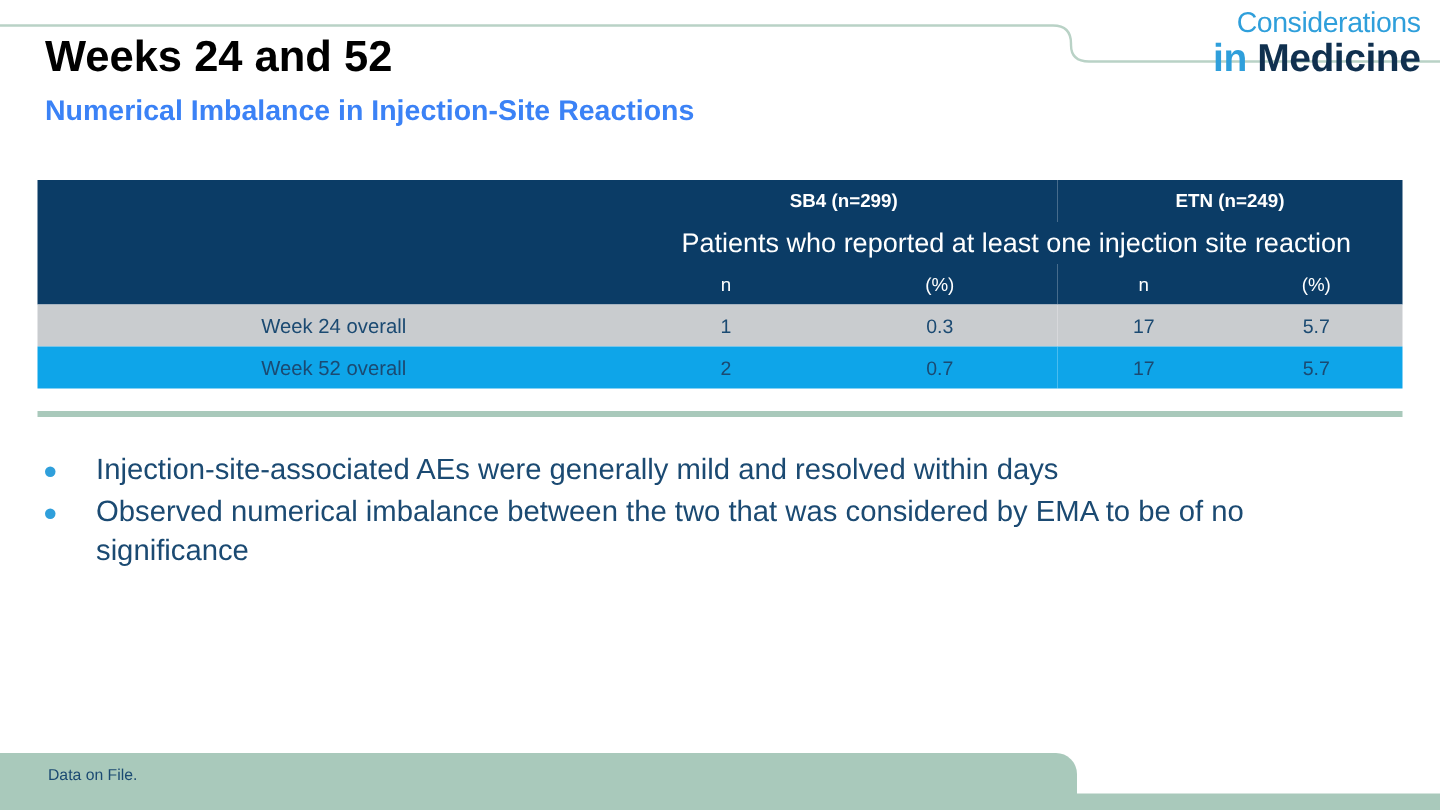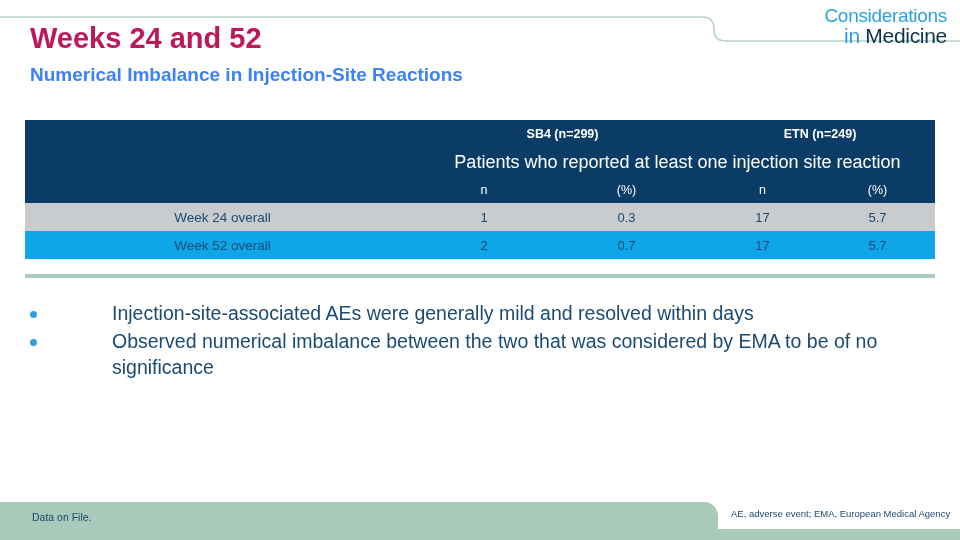--- a/index.html
+++ b/index.html
@@ -32,21 +32,21 @@
     pointer-events: none;
   }
 
   
   .title {
     position: absolute;
     left: 30px;
     top: 22px;
     font-size: 29px;
     font-weight: bold;
-    color: #be185d;
+    color: #000000;
     letter-spacing: 0px;
     white-space: nowrap;
   }
   .subtitle {
     position: absolute;
     left: 30px;
     top: 64px;
     font-size: 19px;
     font-weight: bold;
     color: #3b82f6;
@@ -63,22 +63,22 @@
     white-space: nowrap;
   }
   .logo-line1 {
     font-size: 19px;
     font-weight: normal;
     color: #2f9fdb;
     letter-spacing: -0.3px;
     text-align: right;
   }
   .logo-line2 {
-    font-size: 21px;
-    font-weight: normal;
+    font-size: 26px;
+    font-weight: bold;
     letter-spacing: -0.3px;
     text-align: right;
   }
   .logo-in { color: #2f9fdb; }
   .logo-med { color: #10304f; }
 
   
   .data-table {
     position: absolute;
     left: 25px;
@@ -156,21 +156,20 @@
   .bullets {
     position: absolute;
     left: 30px;
     top: 300px;
     width: 900px;
   }
   .bullet-row {
     display: flex;
     align-items: flex-start;
     margin-bottom: 2px;
-    gap: 48px;
   }
   .bullet-dot {
     flex: 0 0 auto;
     width: 7px;
     height: 7px;
     border-radius: 50%;
     background: #2f9fdb;
     margin-top: 11px;
     margin-right: 0px;
   }
@@ -283,15 +282,14 @@
     </div>
     <div class="bullet-row">
       <span class="bullet-dot"></span>
       <span class="bullet-text">Observed numerical imbalance between the two that was considered by EMA to be of no significance</span>
     </div>
   </div>
 
   <div class="footer-bar-tail"></div>
   <div class="footer-bar"></div>
   <div class="footer-note">Data on File.</div>
-  <div class="footer-abbrev">AE, adverse event; EMA, European Medical Agency</div>
 
 </div>
 
 </body></html>

